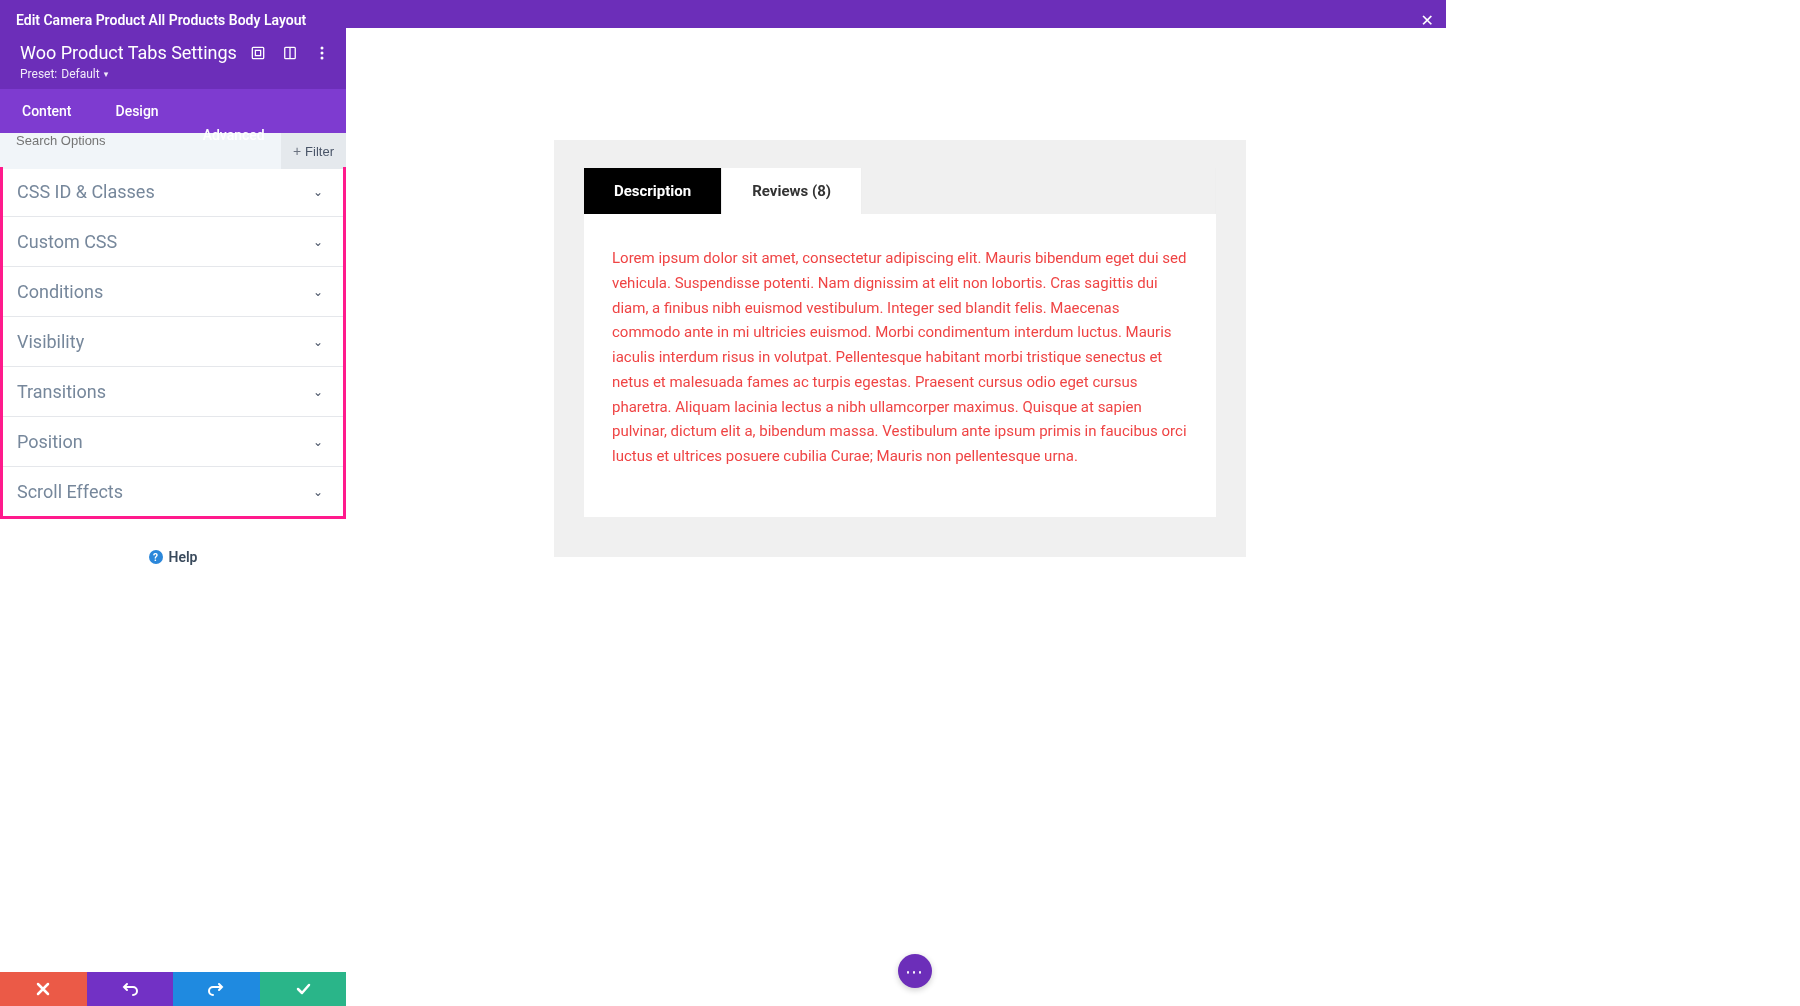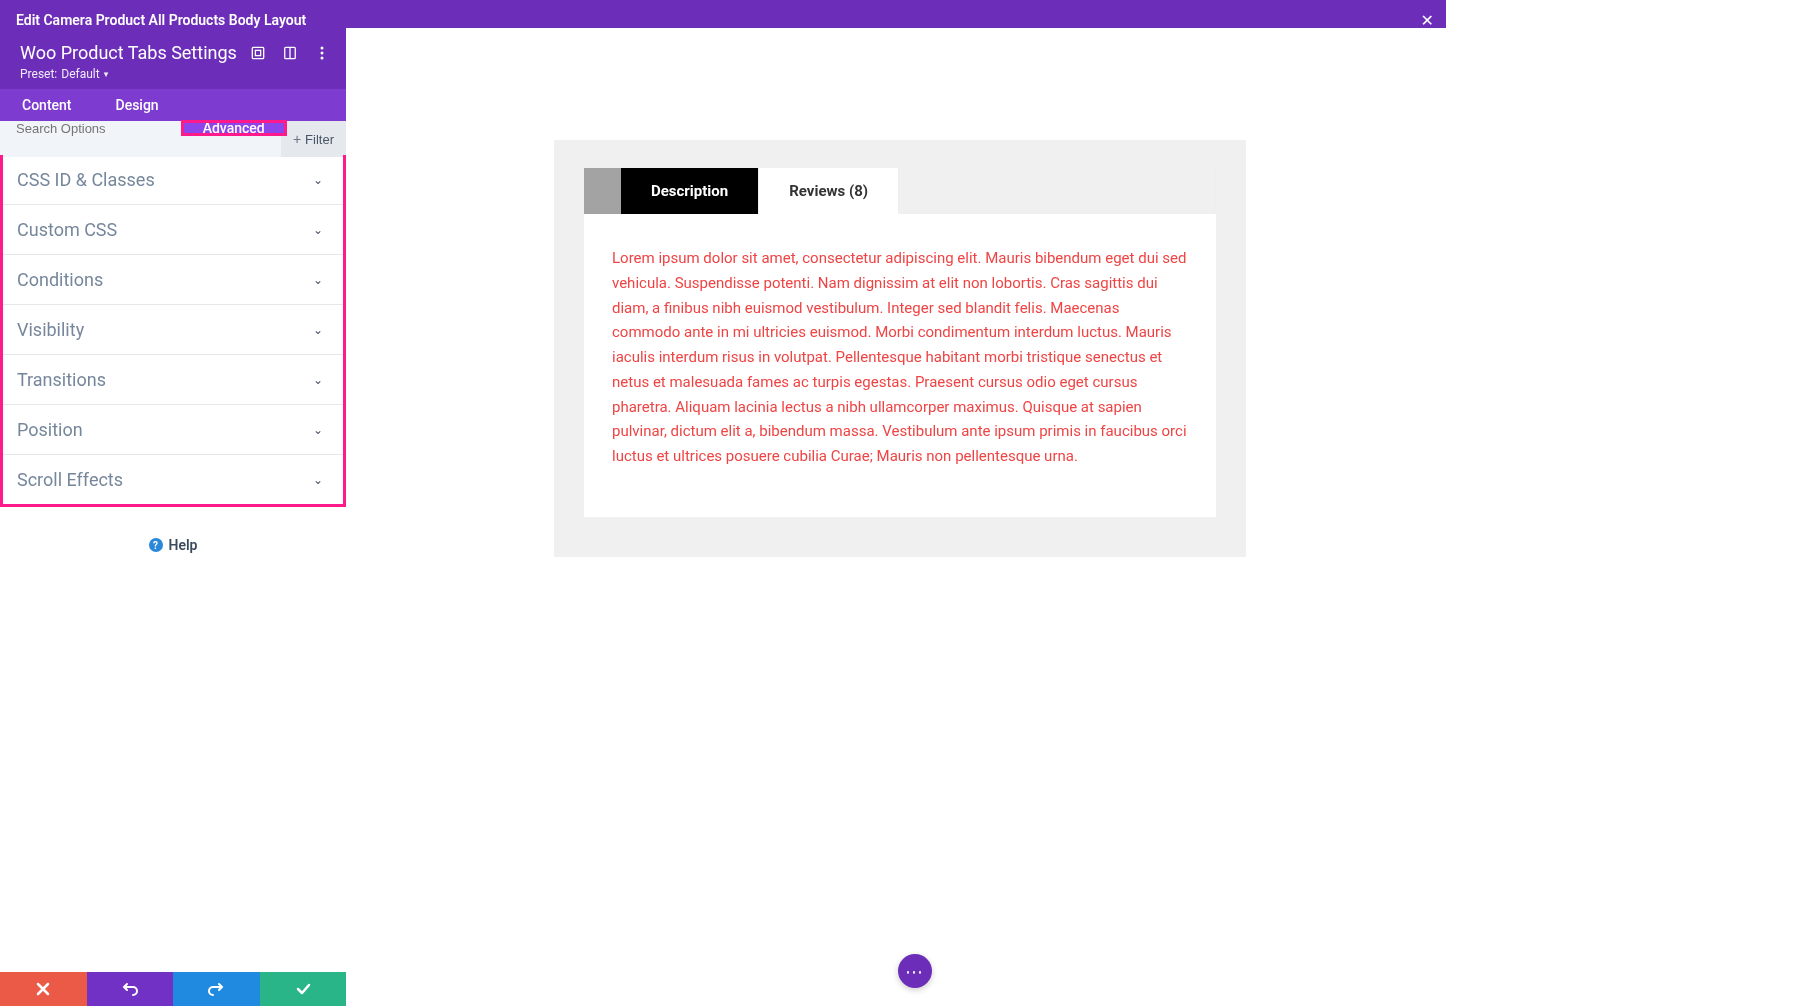--- a/index.html
+++ b/index.html
@@ -14,21 +14,21 @@
 .sidebar { position: absolute; left: 0; top: 28px; width: 346px; height: 978px; background: #fff; display: flex; flex-direction: column; }
 
 .settings-header { background: #6c2eb9; padding: 14px 16px 8px 20px; color: #fff; }
 .settings-title-row { display: flex; align-items: center; justify-content: space-between; }
 .settings-title { font-size: 18px; font-weight: 400; }
 .settings-icons { display: flex; gap: 16px; align-items: center; }
 .settings-icon { width: 16px; height: 16px; color: #fff; cursor: pointer; display:flex; align-items:center; justify-content:center; }
 .preset-row { font-size: 12px; color: rgba(255,255,255,0.9); margin-top: 4px; display:flex; align-items:center; gap:4px; }
 .preset-caret { font-size: 9px; }
 
-.tabs-bar { background: #7e3bd0; display: flex; height: 32px; align-items: center; }
+.tabs-bar { background: #7e3bd0; display: flex; height: 44px; }
 .tab { color: #fff; font-size: 14px; font-weight: 500; padding: 0 22px; display:flex; align-items:center; cursor:pointer; }
 .tab.active { background: #8e44eb; margin-top: 46px; }
 .tab.highlighted { outline: 3px solid #ff1a8c; outline-offset: -3px; position: relative; z-index: 2; }
 
 .search-row { display: flex; align-items: flex-start; background: #f1f5f9; height: 36px; }
 .search-input { flex: 1; border: none; background: transparent; padding: 0 16px; font-size: 13px; color: #6b7280; outline:none; }
 .filter-btn { background: #e5e9ed; border: none; padding: 0 12px; height: 36px; font-size: 13px; color: #4a5568; display:flex; align-items:center; gap:4px; cursor:pointer; }
 .filter-plus { font-size: 14px; color: #6b7280; }
 
 .panels { border: 3px solid #ff1a8c; border-top: none; margin-top: -2px; }
@@ -45,21 +45,21 @@
 .action-btn { flex:1; display:flex; align-items:center; justify-content:center; color:#fff; font-size:14px; cursor:pointer; }
 .act-cancel { background:#eb5a47; }
 .act-undo { background:#7231c5; }
 .act-redo { background:#1f8ae0; }
 .act-save { background:#2ab589; }
 
 
 .canvas { position:absolute; left:346px; top:28px; right:0; bottom:0; background:#fff; width: 1100px; }
 .product-preview { position:absolute; left:208px; top:112px; width:692px; background:#f0f0f0; padding:28px 0 40px 0; }
 .tabs-widget { margin: 0 30px 0 30px; }
-.wtabs-header { display:flex; background:#a3a3a3;padding-left:37px; }
+.wtabs-header { display:flex; background:#c4b5fd; }
 .wtab { padding: 14px 30px; font-size:15px; font-weight:700; color:#333; background:#fff; cursor:pointer; border-right:1px solid #eee; }
 .wtab.active { background:#000; color:#fff; }
 .wtab.disabled-extra { background:#f0f0f0; flex:1; cursor:default; }
 .wtabs-content { background:#fff; padding: 32px 28px 48px 28px; font-size:15px; line-height:1.65; color:#ef4444; }
 
 .fab { position:absolute; left:552px; bottom:18px; width:34px; height:34px; border-radius:50%; background:#6c2eb9; color:#fff; display:flex; align-items:center; justify-content:center; font-size:18px; letter-spacing:2px; cursor:pointer; box-shadow: 0 2px 6px rgba(0,0,0,0.2); }
 
 svg { display:block; }
 </style>
 </head>

